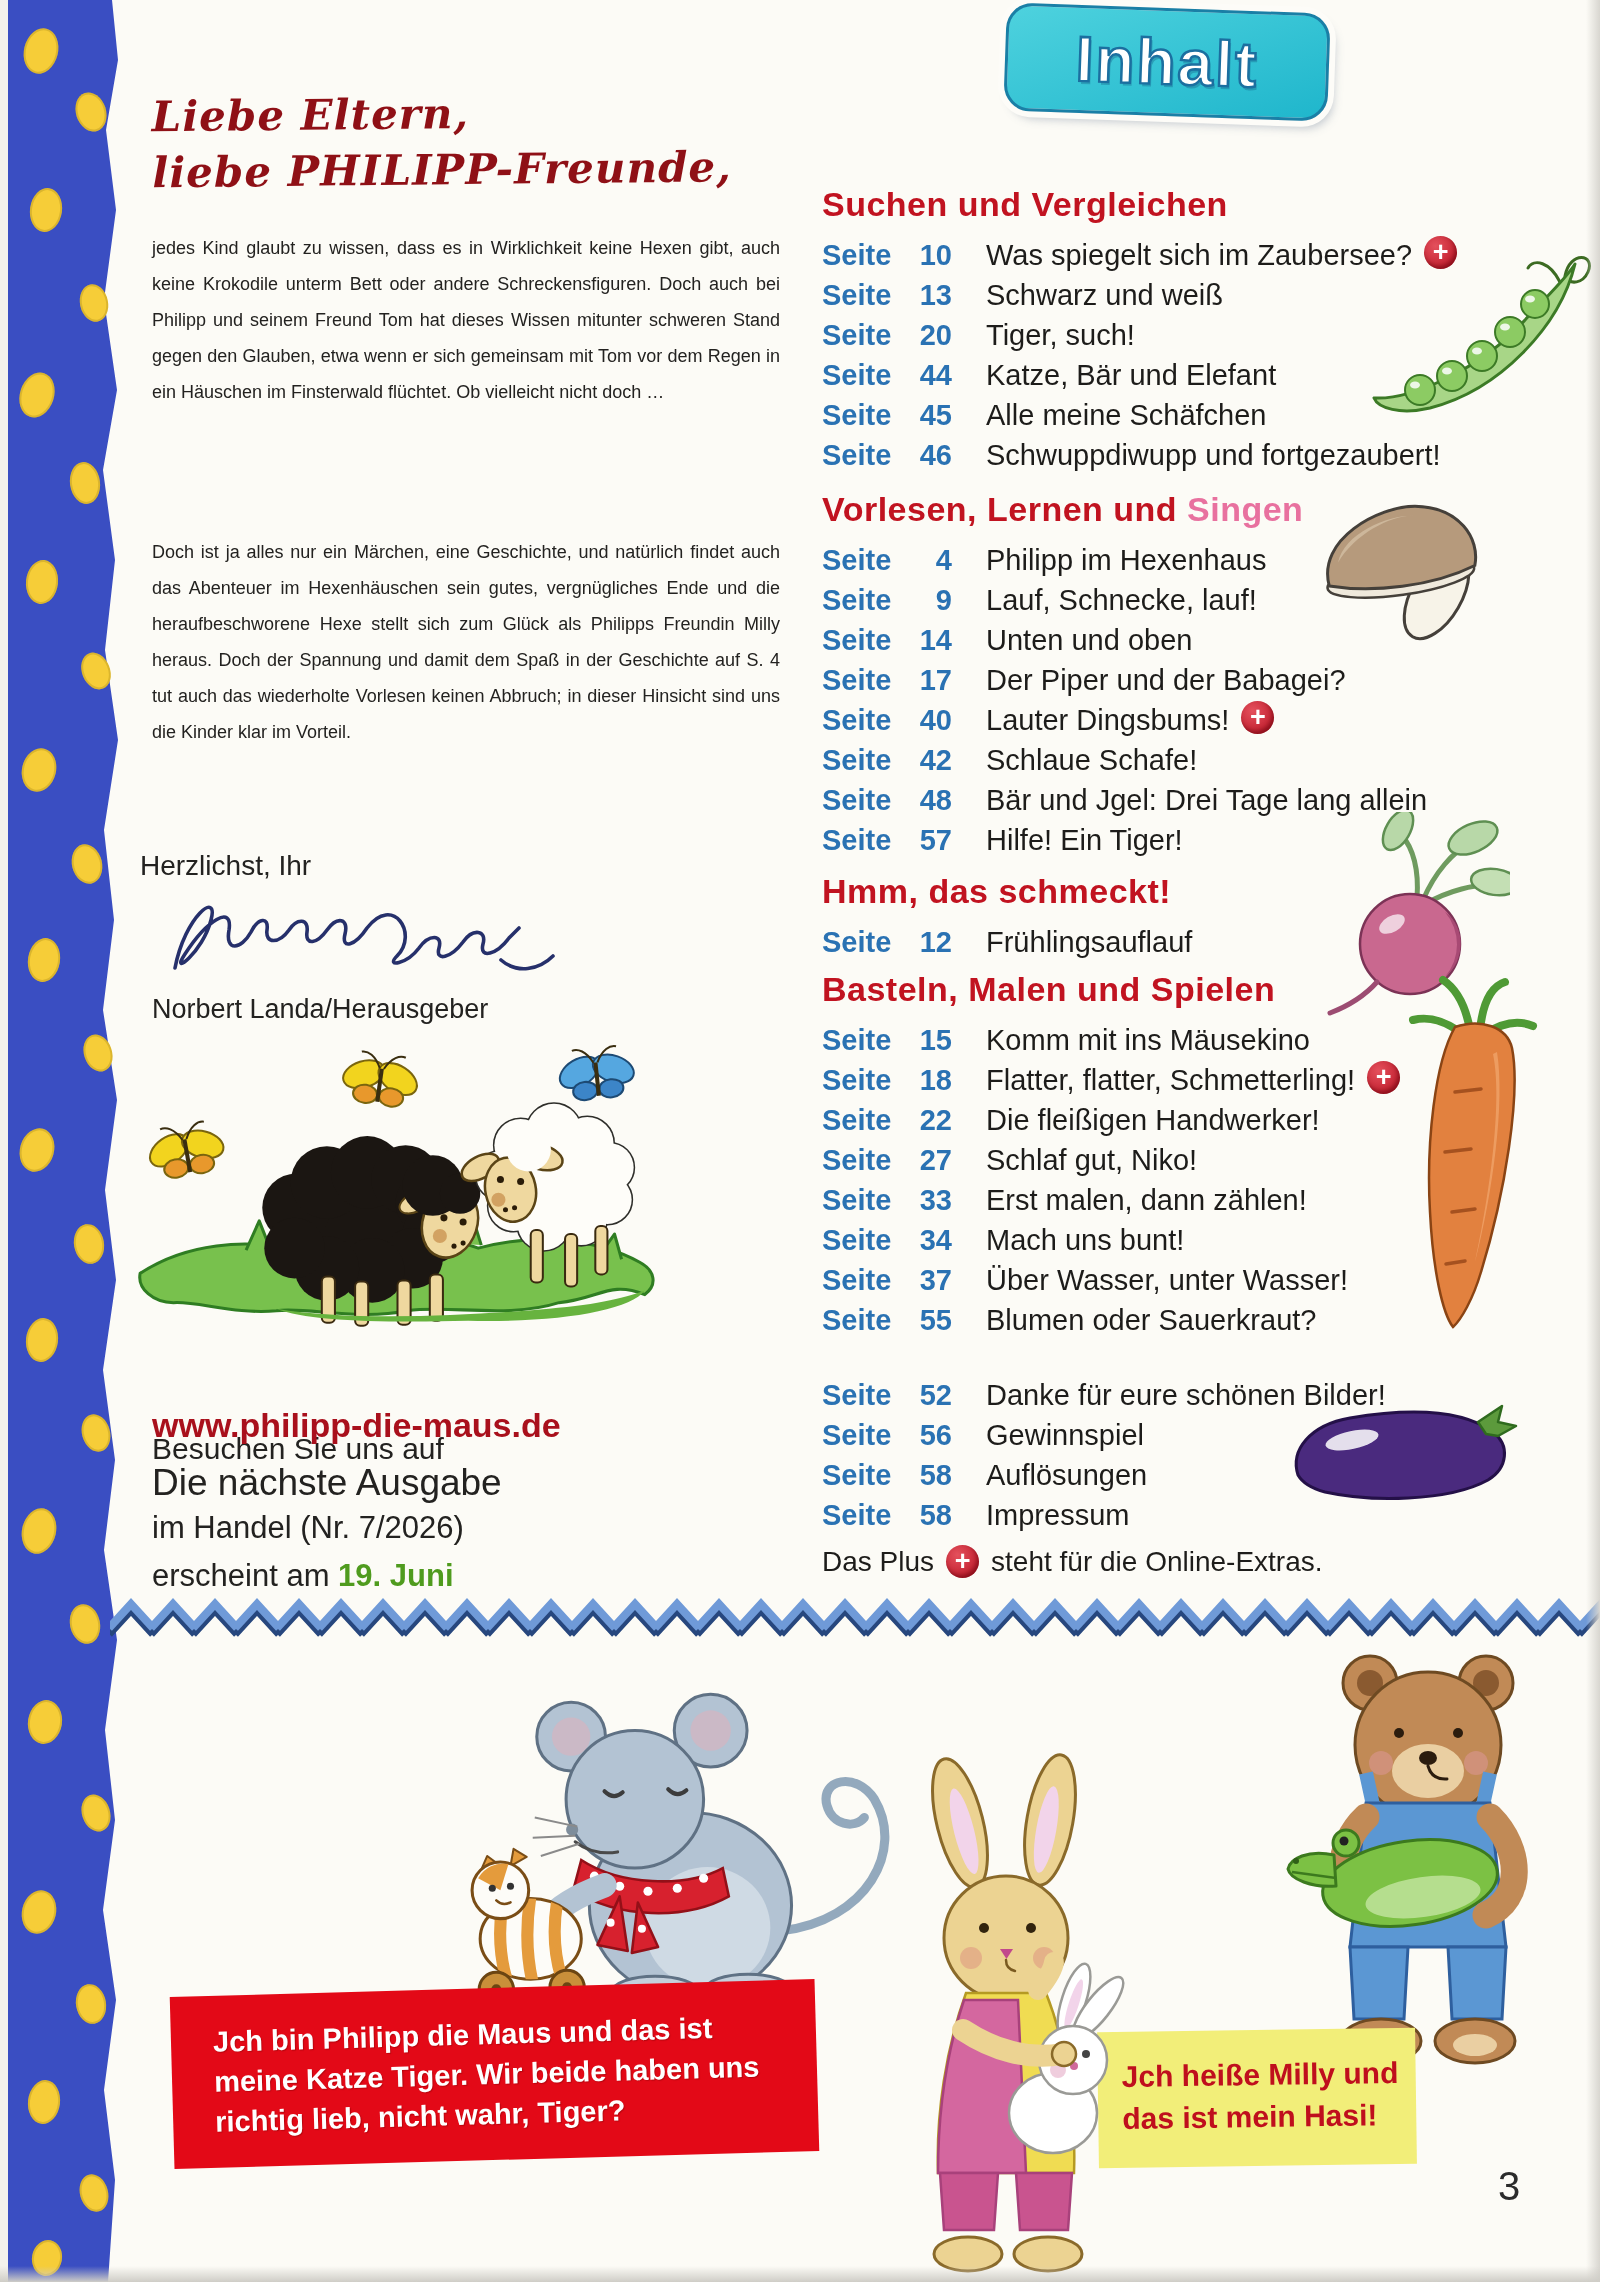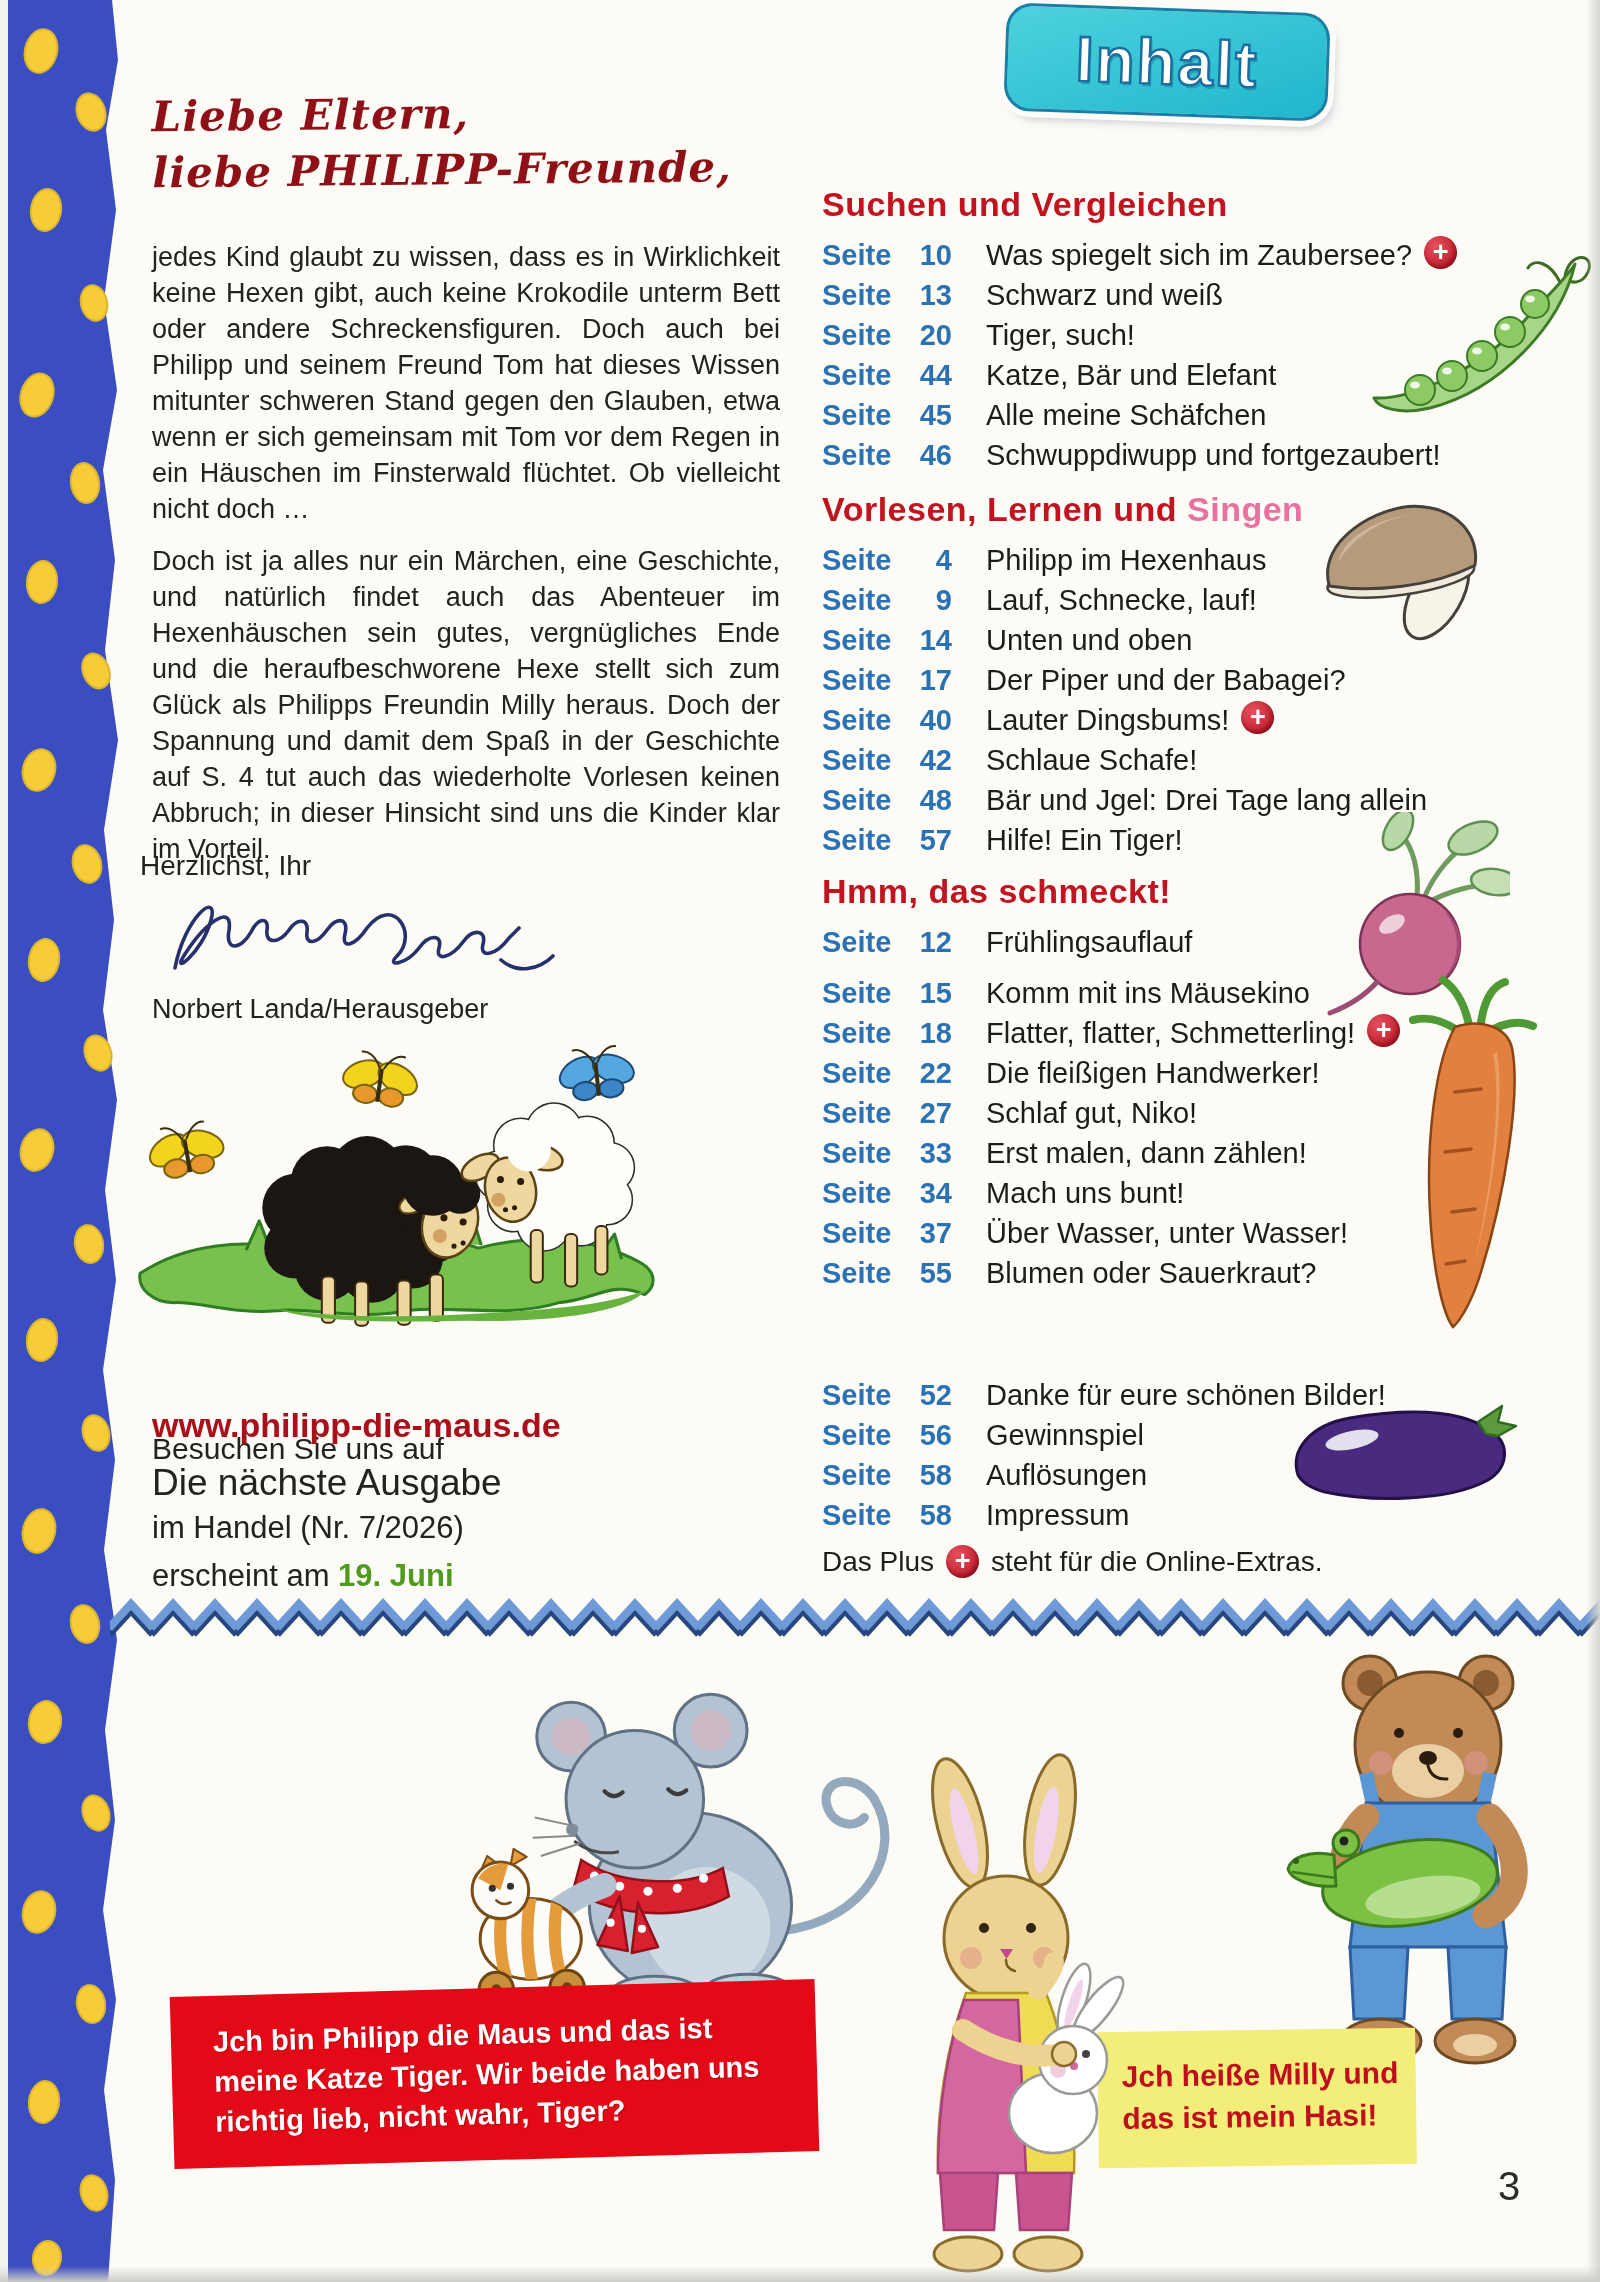--- a/index.html
+++ b/index.html
@@ -15,21 +15,21 @@
   .dot{position:absolute;background:#f6cd38;border-radius:50%;box-shadow:inset 0 0 0 2px rgba(140,110,10,.25);}
   
   .edge-right{position:absolute;right:0;top:0;width:14px;height:100%;
     background:linear-gradient(to left,#d8d6d0,rgba(216,214,208,0));z-index:9;}
   .edge-bottom{position:absolute;left:0;bottom:0;width:100%;height:16px;
     background:linear-gradient(to top,#cfcdc7,rgba(207,205,199,0));z-index:9;}
   
   .salutation{position:absolute;left:152px;top:86px;width:640px;color:#8f1016;
     font-family:"DejaVu Serif",serif;font-style:italic;font-weight:600;font-size:42px;
     line-height:56px;letter-spacing:1px;transform:rotate(-.6deg);}
-  .letter-p{position:absolute;left:152px;width:628px;font-size:27px;line-height:36px;
+  .letter-p{position:absolute;left:152px;width:628px;font-size:18px;line-height:36px;
     color:#232220;text-align:justify;}
   #p1{top:212px;} #p2{top:516px;}
   .closing{position:absolute;left:140px;top:850px;font-size:28px;color:#232220;}
   .signature{position:absolute;left:145px;top:876px;}
   .signer{position:absolute;left:152px;top:994px;font-size:27px;color:#232220;}
   
   .visit1{position:absolute;left:152px;top:1432px;font-size:30px;color:#232220;}
   .visit-url{position:absolute;left:152px;top:1406px;font-size:34px;font-weight:bold;color:#a9101c;}
   .next1{position:absolute;left:152px;top:1462px;font-size:37px;color:#232220;}
   .next2{position:absolute;left:152px;top:1510px;font-size:31px;color:#232220;}
@@ -310,20 +310,21 @@
   <div class="toc-section" style="top:872px">
     <h2 class="toc-h">Hmm, das schmeckt!</h2>
     <div class="trow">
         <span class="sw">Seite</span>
         <span class="num">12</span>
         <span class="lbl">Frühlingsauflauf</span>
       </div>
   </div>
 
   <div class="toc-section" style="top:970px">
+    <h2 class="toc-h">Basteln, Malen und Spielen</h2>
     <div class="trow">
         <span class="sw">Seite</span>
         <span class="num">15</span>
         <span class="lbl">Komm mit ins Mäusekino</span>
       </div>
     <div class="trow">
         <span class="sw">Seite</span>
         <span class="num">18</span>
         <span class="lbl">Flatter, flatter, Schmetterling!</span>
         <span class="plus">+</span>

